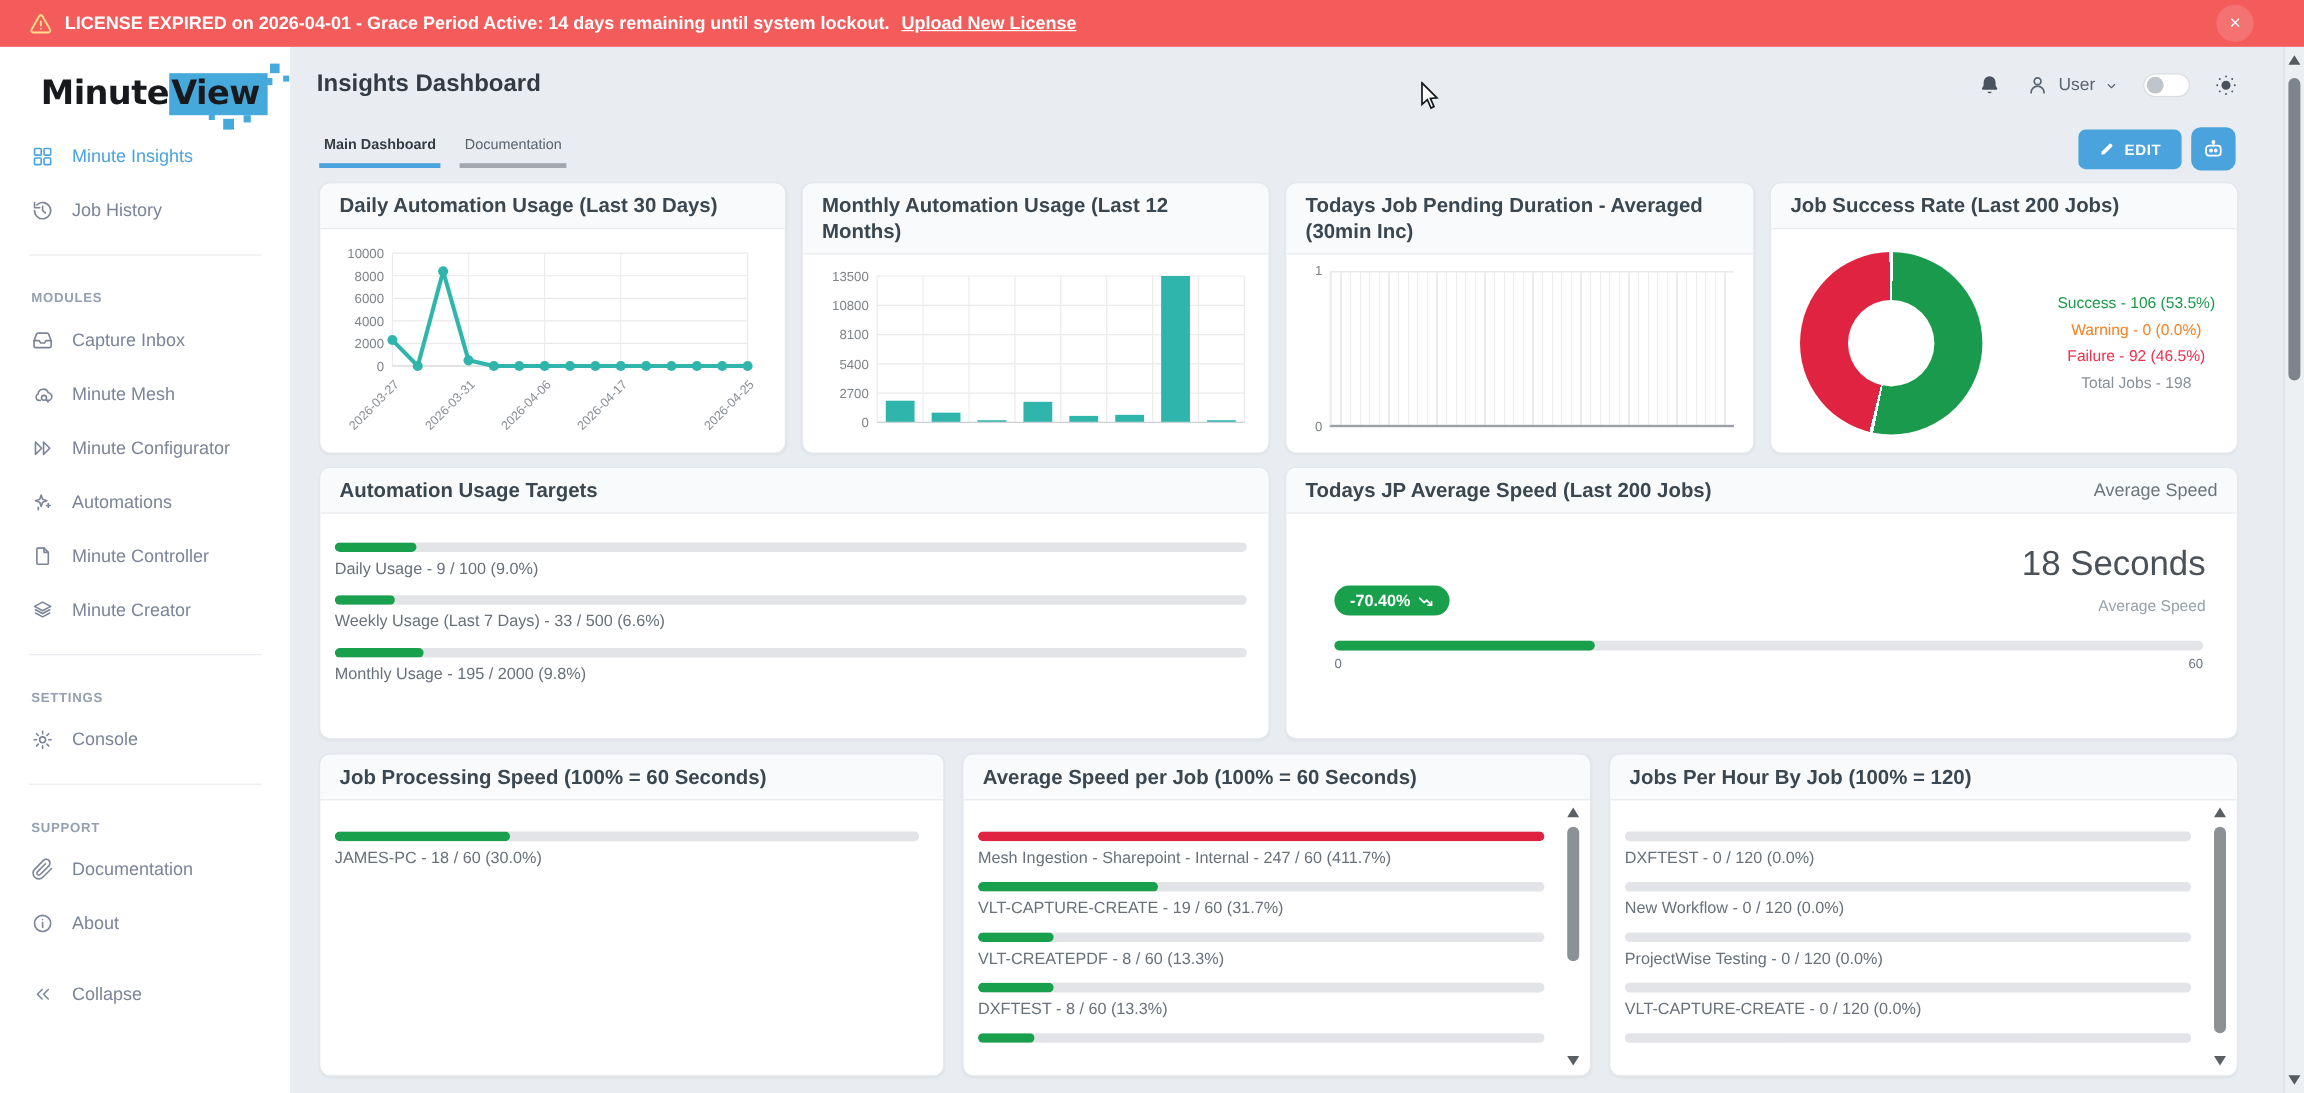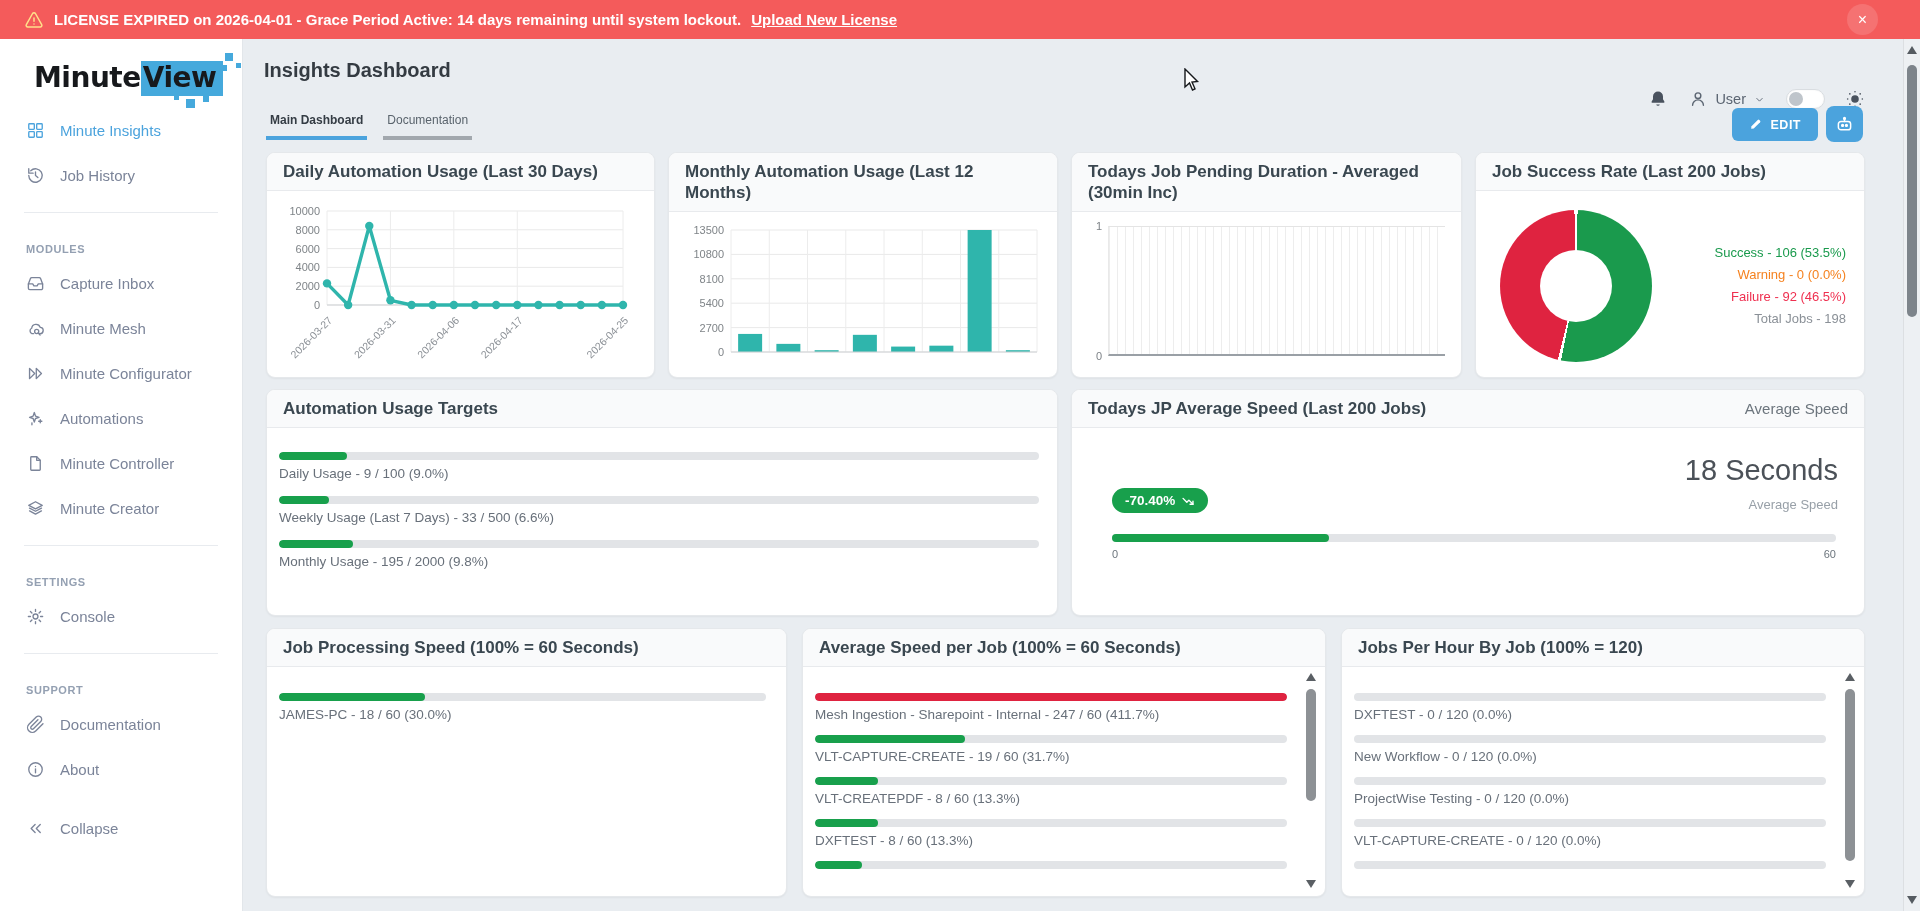--- a/index.html
+++ b/index.html
@@ -47,21 +47,21 @@
   }
   .nav-item .icon { width:19px; height:19px; }
   .nav-item.active { color:#4ba3dd; }
   .nav-section { padding:16px 26px 6px; font-size:11px; font-weight:bold; color:#94a0b2; letter-spacing:.6px; }
   .nav-divider { border-top:1px solid #e8ebef; margin:14px 24px; }
   .collapse-item { position:absolute; bottom:60px; left:0; right:12px; }
 
   
   .main { position:absolute; left:244px; top:39px; width:1659px; height:872px; }
   .page-title { position:absolute; left:20px; top:20px; font-size:20px; font-weight:600; color:#343b42; }
-  .top-right { position:absolute; top:22px; right:38px; display:flex; align-items:center; gap:20px; color:#49525e;margin-top:28px; }
+  .top-right { position:absolute; top:22px; right:38px; display:flex; align-items:center; gap:20px; color:#49525e; }
   .top-right .icon { width:20px; height:20px; cursor:pointer; }
   .user-menu { display:flex; align-items:center; gap:7px; font-size:14.5px; color:#5b6572; cursor:pointer; }
   .user-menu .chev { width:13px; height:13px; }
   .toggle { width:39px; height:20px; border-radius:10px; background:#fff; border:1px solid #d9dde1;
             position:relative; cursor:pointer; box-shadow:inset 0 0 2px rgba(0,0,0,.06); }
   .toggle-knob { position:absolute; left:2px; top:2px; width:14px; height:14px; border-radius:50%; background:#bfc5cb; }
 
   .tabs { position:absolute; left:22px; top:74px; display:flex; gap:16px; }
   .tab { padding:0 4px 9px; font-size:12px; color:#59636c; border-bottom:4px solid #a2a8ae; cursor:pointer; }
   .tab.active { color:#343c44; font-weight:bold; border-bottom-color:#4ba3dd; }
@@ -109,21 +109,21 @@
   .pending-plot {
     position:absolute; left:36px; right:16px; top:14px; bottom:24px;
     border-bottom:2px solid #9aa0a6; border-top:1px solid #e4e4e4; border-left:1px solid #e9e9e9;
     background:repeating-linear-gradient(90deg,#ededed 0 1px,transparent 1px 8px);
   }
 
   
   .success-body { display:flex; align-items:center; padding:0 18px 0 24px; height:189px; }
   .donut { width:152px; height:152px; border-radius:50%; position:relative; }
   .donut::after { content:""; position:absolute; inset:40px; background:#fff; border-radius:50%; }
-  .legend { margin-left:auto; display:flex; flex-direction:column; gap:7px; text-align:right; font-size:13px; }
+  .legend { margin-left:auto; display:flex; flex-direction:column; gap:7px; text-align:center; font-size:13px; }
 
   
   .plist { padding:26px 20px 0 12px; }
   .plist.tight { padding:24px 18px 0 12px; }
   .plist.scrolled { padding-right:38px; }
   .prow { margin-bottom:13px; }
   .ptrack { height:8px; background:#e2e4e7; border-radius:4px; overflow:hidden; }
   .pfill { height:100%; border-radius:4px; }
   .plabel { margin-top:6px; font-size:13.5px; color:#68707a; }
   .targets .prow { margin-bottom:15px; }

